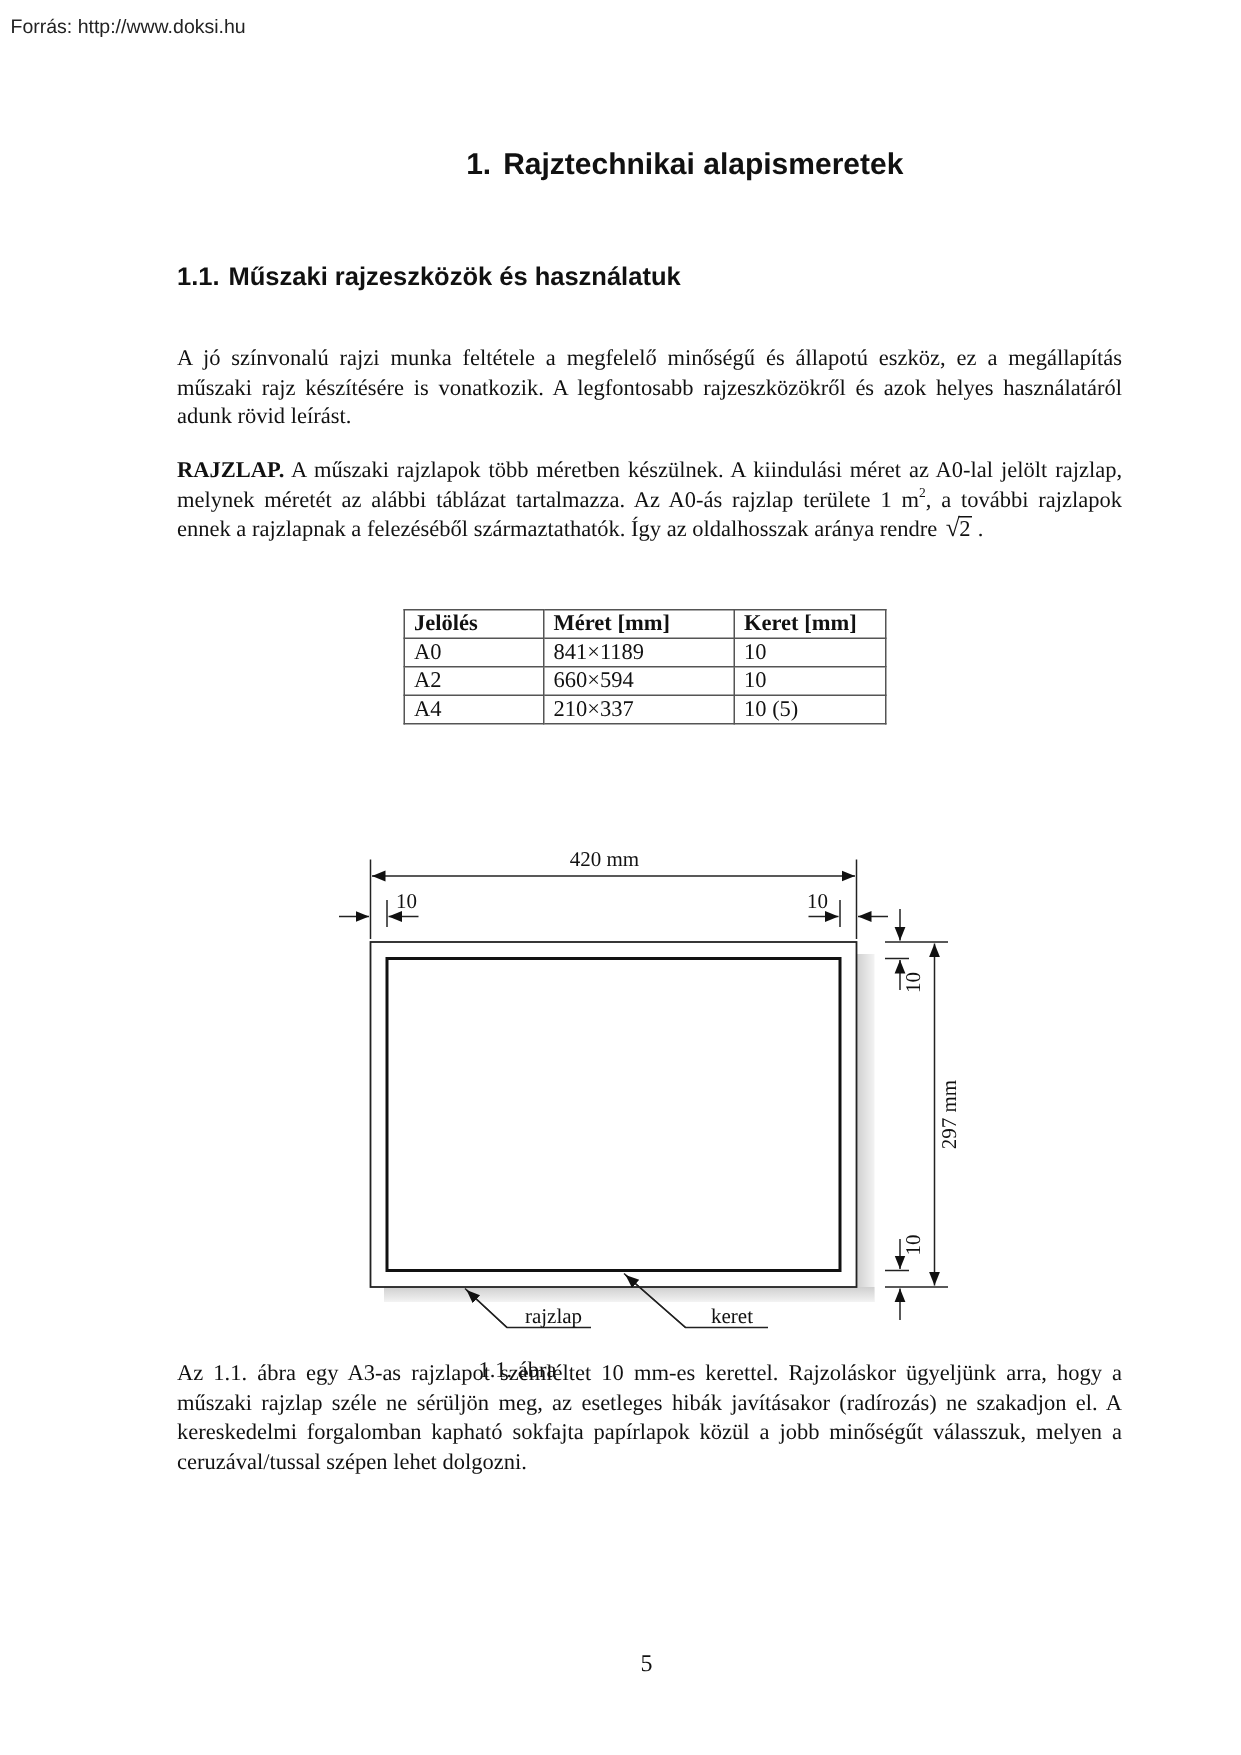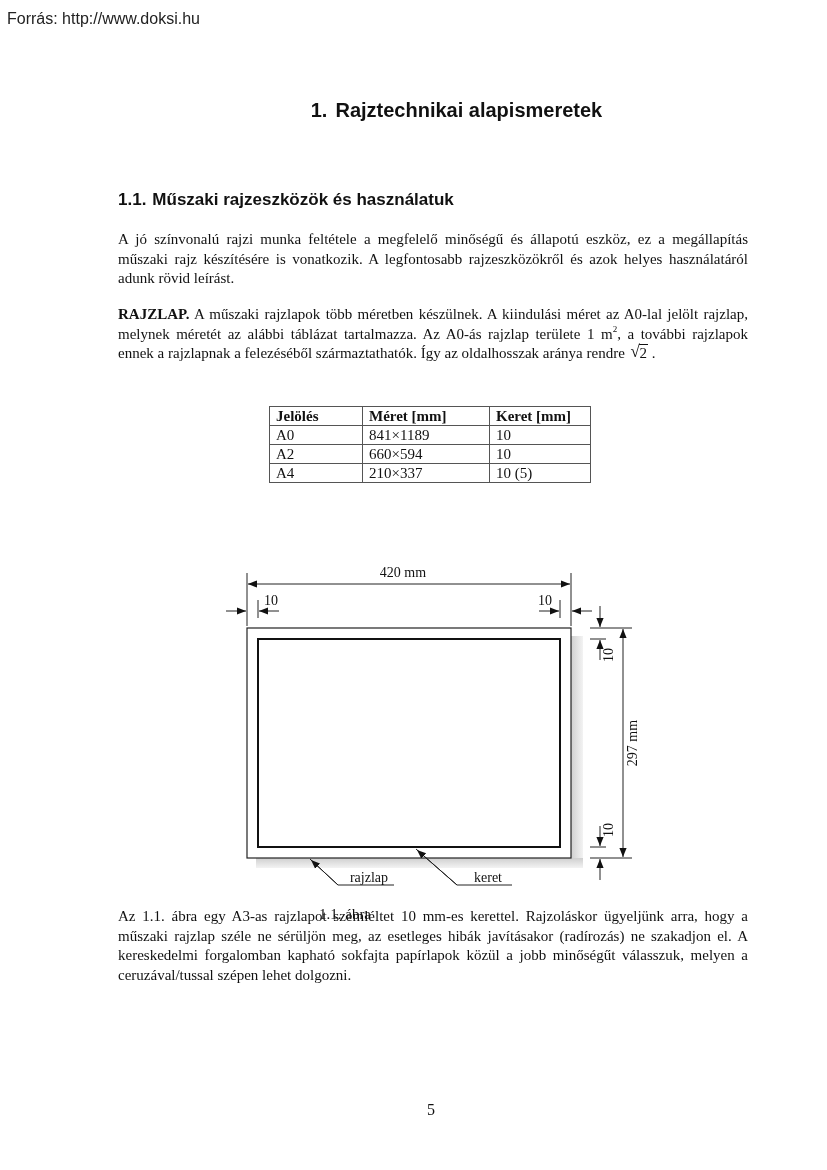--- a/index.html
+++ b/index.html
@@ -1,20 +1,20 @@
 <!DOCTYPE html>
 <html><head>
 <meta charset="utf-8">
 <style>
   html, body { margin: 0; padding: 0; background: #ffffff; }
   body { width: 827px; height: 1170px; position: relative; overflow: hidden; color: #111; }
-  .source { position: absolute; left: 7px; top: 10px; font-family: "Liberation Sans", sans-serif; font-size: 16px; color: #222; }
+  .source { position: absolute; left: 7px; top: 10px; font-family: "Liberation Sans", sans-serif; font-size: 13px; color: #222; }
   .h1 { position: absolute; left: 0; width: 827px; top: 99px; text-align: center; font-family: "Liberation Sans", sans-serif; font-weight: bold; font-size: 20px; letter-spacing: 0; padding-left: 43px; }
   .h1 .num { margin-right: 8px; }
-  .h2 { position: absolute; left: 118px; top: 190px; font-family: "Liberation Sans", sans-serif; font-weight: bold; font-size: 17px; }
+  .h2 { position: absolute; left: 118px; top: 175px; font-family: "Liberation Sans", sans-serif; font-weight: bold; font-size: 17px; }
   .h2 .num { margin-right: 6px; }
   .para { position: absolute; left: 118px; width: 630px; font-family: "Liberation Serif", serif; font-size: 15px; line-height: 19.5px; text-align: justify; }
   .p1 { top: 230px; }
   .p2 { top: 305px; }
   .p3 { top: 907px; }
   .para b { font-weight: bold; }
   .para sup { font-size: 9px; vertical-align: 7px; line-height: 0; }
   .sqrt { display: inline-block; position: relative; padding-left: 8px; margin-left: 2px; }
   .sqrt .rad { position: absolute; left: 0; top: -2px; font-size: 17px; line-height: 19px; }
   .sqrt .arg { border-top: 1px solid #111; padding: 0 1px; }

